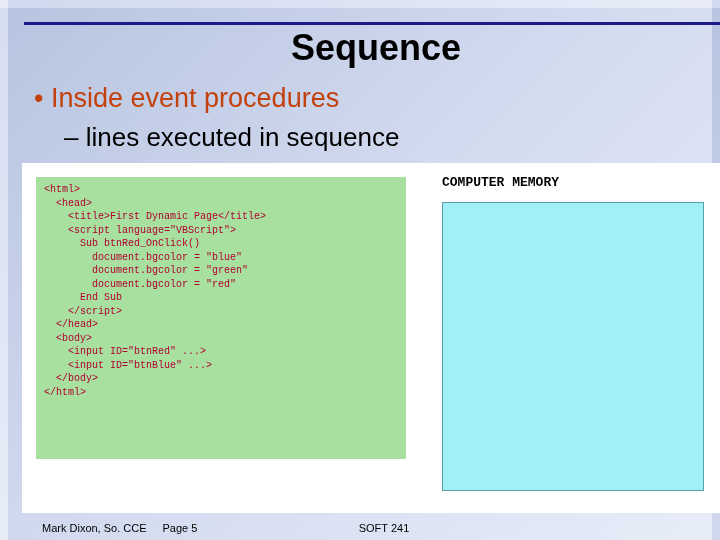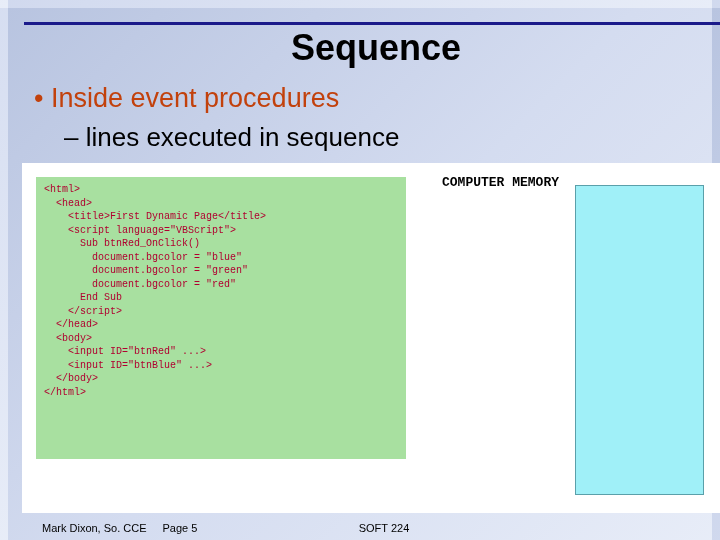--- a/index.html
+++ b/index.html
@@ -59,21 +59,21 @@
     padding: 6px 8px;
     font-family: "Courier New", monospace;
     font-size: 10px;
     line-height: 1.35;
     color: #b00030;
     white-space: pre;
   }
   .memory-col {
     flex: 0 0 278px;
     display: flex;
-    flex-direction: row;
+    flex-direction: column;
     justify-content: center;
   }
   .memory-label {
     font-family: "Courier New", monospace;
     font-weight: bold;
     font-size: 13px;
     color: #000;
     margin-bottom: 4px;
     margin-top: -2px;
   }
@@ -128,15 +128,15 @@
   &lt;/body&gt;
 &lt;/html&gt;</div>
   <div class="memory-col">
     <div class="memory-label">COMPUTER MEMORY</div>
     <div class="memory-box"></div>
   </div>
 </div>
 
 <div class="footer">
   <span>Mark Dixon, So. CCE</span>
-  <span class="footer-center">SOFT 224</span>
+  <span class="footer-center">SOFT 241</span>
   <span>Page 5</span>
 </div>
 
 </body></html>

